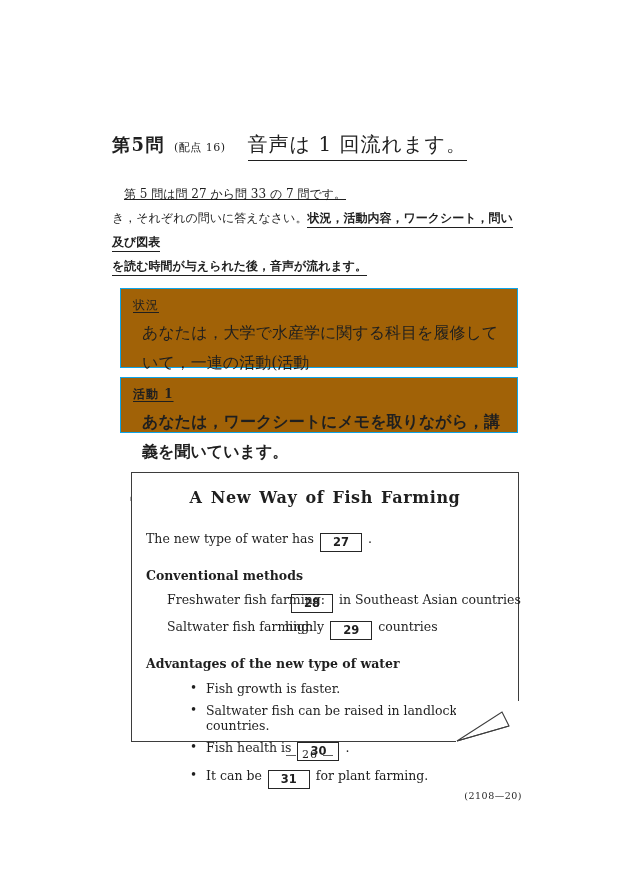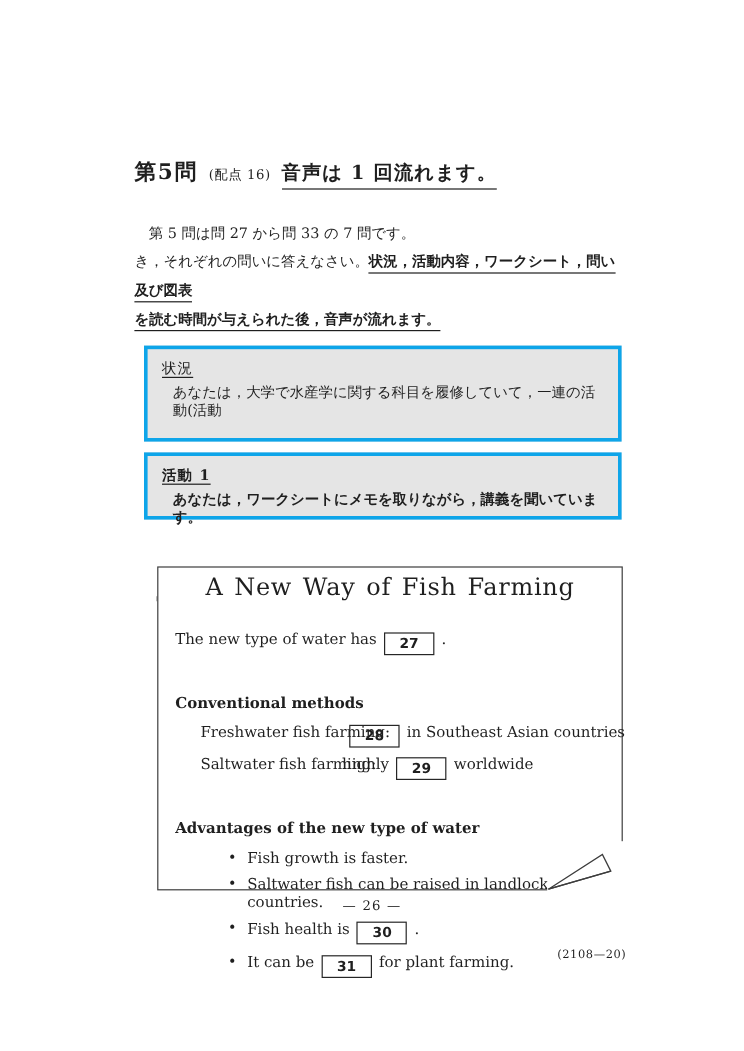--- a/index.html
+++ b/index.html
@@ -3,42 +3,42 @@
 <meta charset="utf-8">
 <style>
   html,body{margin:0;padding:0;background:#fff;}
   .page{position:relative;width:620px;height:876px;background:#ffffff;overflow:hidden;
         font-family:"DejaVu Serif","Liberation Serif",serif;color:#1f1f1f;}
 
   
   .hdr{position:absolute;left:112px;top:131px;display:flex;align-items:baseline;white-space:nowrap;}
   .sec-num{font-size:18px;font-weight:700;letter-spacing:1.5px;}
   .pts{font-size:11px;margin-left:9px;letter-spacing:.5px;}
-  .notice{font-size:16px;font-weight:700;margin-left:9px;letter-spacing:1px;
+  .notice{font-size:20px;font-weight:400;margin-left:22px;letter-spacing:1px;
           border-bottom:1.4px solid #1f1f1f;padding-bottom:2px;}
 
   
   .intro{position:absolute;left:112px;top:182px;width:412px;font-size:12px;line-height:24px;}
-  .intro .indent{padding-left:12px;}
+  .intro .indent{padding-left:12px;text-decoration:underline;}
   .bu{font-weight:700;border-bottom:1.2px solid #1f1f1f;padding-bottom:1.5px;}
 
   
-  .jbox{position:absolute;left:120px;width:398px;border:3px solid #0ea5e9;box-sizing:border-box;
-        padding:8px 12px 6px 12px;background:#e5e5e5;}
+  .jbox{position:absolute;left:120px;width:398px;border:1px solid #0ea5e9;box-sizing:border-box;
+        padding:8px 12px 6px 12px;background:#a16207;}
   .jbox-label{font-size:12px;text-decoration:underline;text-underline-offset:3px;letter-spacing:1px;}
-  .jbox-body{font-size:12px;line-height:15px;margin-top:4px;padding-left:9px;}
+  .jbox-body{font-size:16px;line-height:30px;margin-top:4px;padding-left:9px;}
 
   
   .ws-label{position:absolute;left:129px;top:450px;font-size:12px;letter-spacing:.5px;margin-top:43px;}
   .ws{position:absolute;left:131px;top:472px;width:388px;height:270px;border:1.2px solid #3d3d3d;
       box-sizing:border-box;background:#fff;}
-  .ws-title{text-align:center;margin-top:4px;font-size:20px;font-weight:400;letter-spacing:.6px;word-spacing:2px;}
+  .ws-title{text-align:center;margin-top:15px;font-size:16px;font-weight:700;letter-spacing:.6px;word-spacing:2px;}
   .ws-body{margin:24px 10px 0 14px;font-size:12.5px;}
   .ws-line{margin-bottom:0;}
-  .ws-h{font-weight:700;margin:32px 0 9px 0;}
+  .ws-h{font-weight:700;margin:16px 0 9px 0;}
   .c-rows{margin-left:21px;}
   .c-row{margin-bottom:6px;white-space:nowrap;}
   .c-label{display:inline-block;width:118px;}
   .ansbox{display:inline-block;min-width:40px;height:17px;line-height:17px;border:1.7px solid #262626;
           text-align:center;font-size:11.5px;font-weight:600;margin:0 6px;vertical-align:-3px;
           font-family:"DejaVu Sans","Liberation Sans",sans-serif;}
   .adv-list{list-style:none;margin:10px 0 0 0;padding:0 0 0 44px;}
   .adv-list li{margin-bottom:7px;position:relative;padding-left:16px;}
   .adv-list li::before{content:"\2022";position:absolute;left:0;top:0;font-size:12px;}
 
@@ -94,21 +94,21 @@
       <div class="ws-line">
         <span>The new type of water has</span><span class="ansbox">27</span><span>.</span>
       </div>
 
       <div class="ws-h">Conventional methods</div>
       <div class="c-rows">
         <div class="c-row">
           <span class="c-label">Freshwater fish farming:</span><span class="ansbox">28</span><span>in Southeast Asian countries</span>
         </div>
         <div class="c-row">
-          <span class="c-label">Saltwater fish farming:</span><span>highly</span><span class="ansbox">29</span><span>worldwide</span>
+          <span class="c-label">Saltwater fish farming:</span><span>highly</span><span class="ansbox">29</span><span>countries</span>
         </div>
       </div>
 
       <div class="ws-h">Advantages of the new type of water</div>
       <ul class="adv-list">
         <li>
           <span>Fish growth is faster.</span>
         </li>
         <li>
           <span>Saltwater fish can be raised in landlocked countries.</span>

